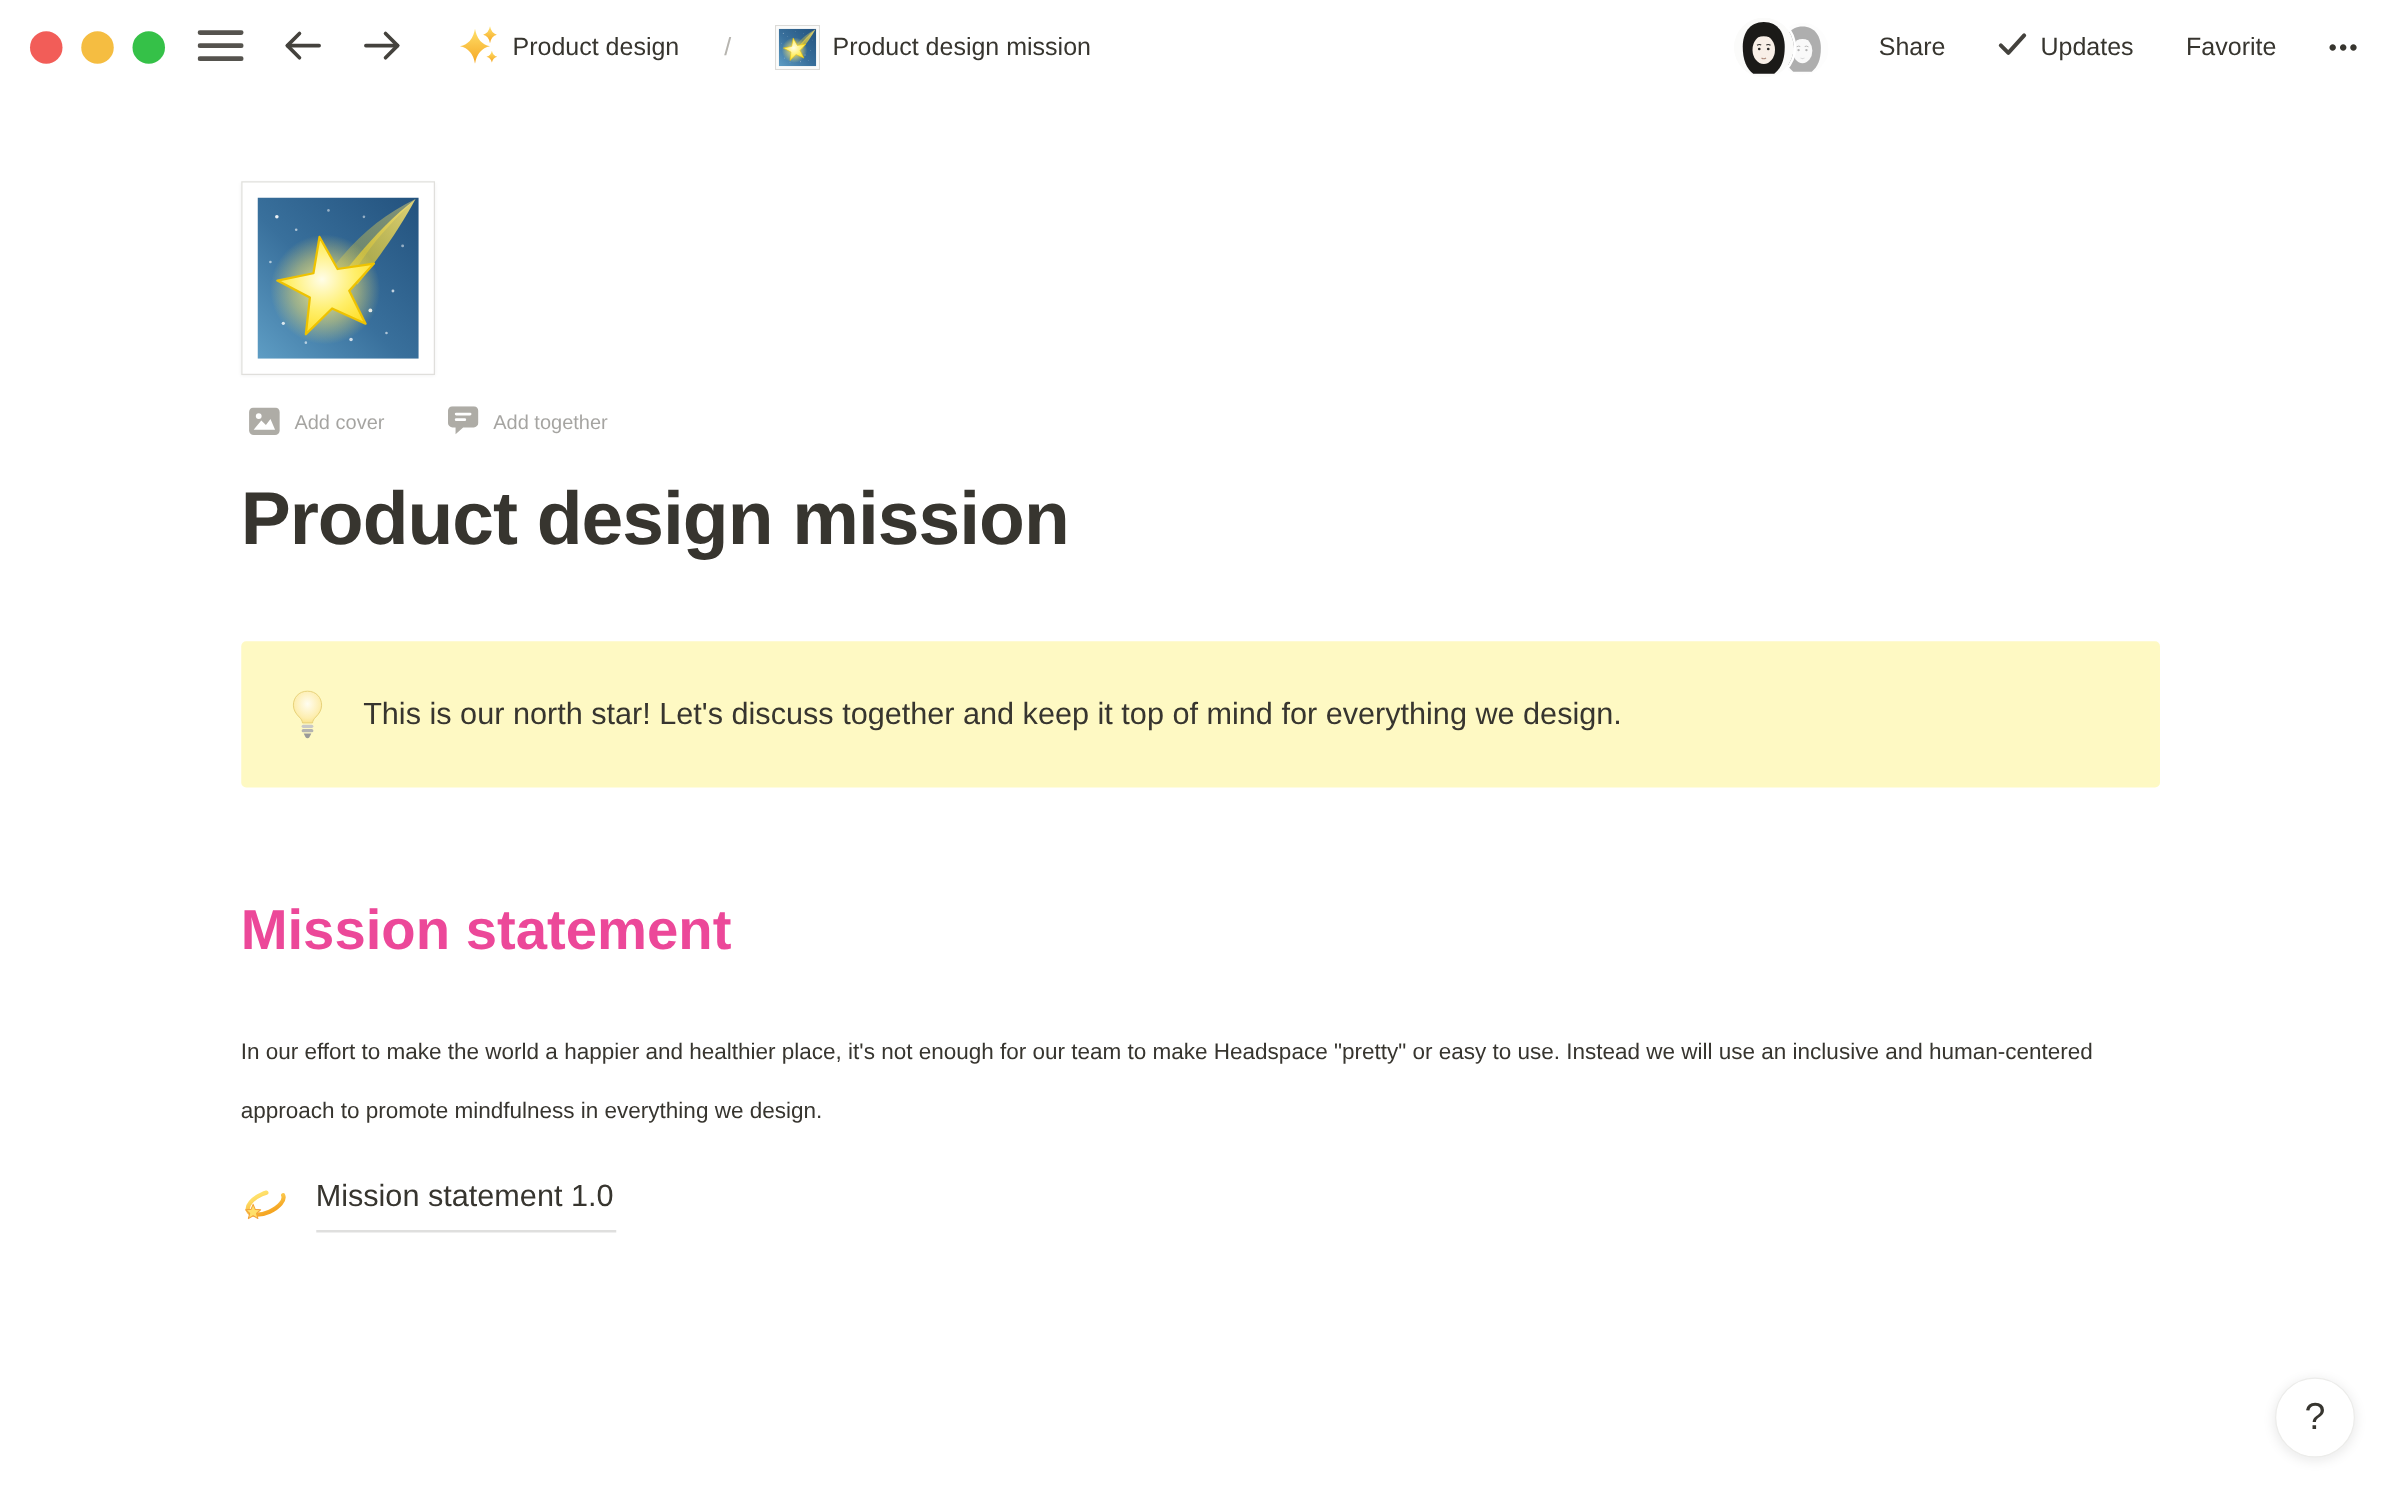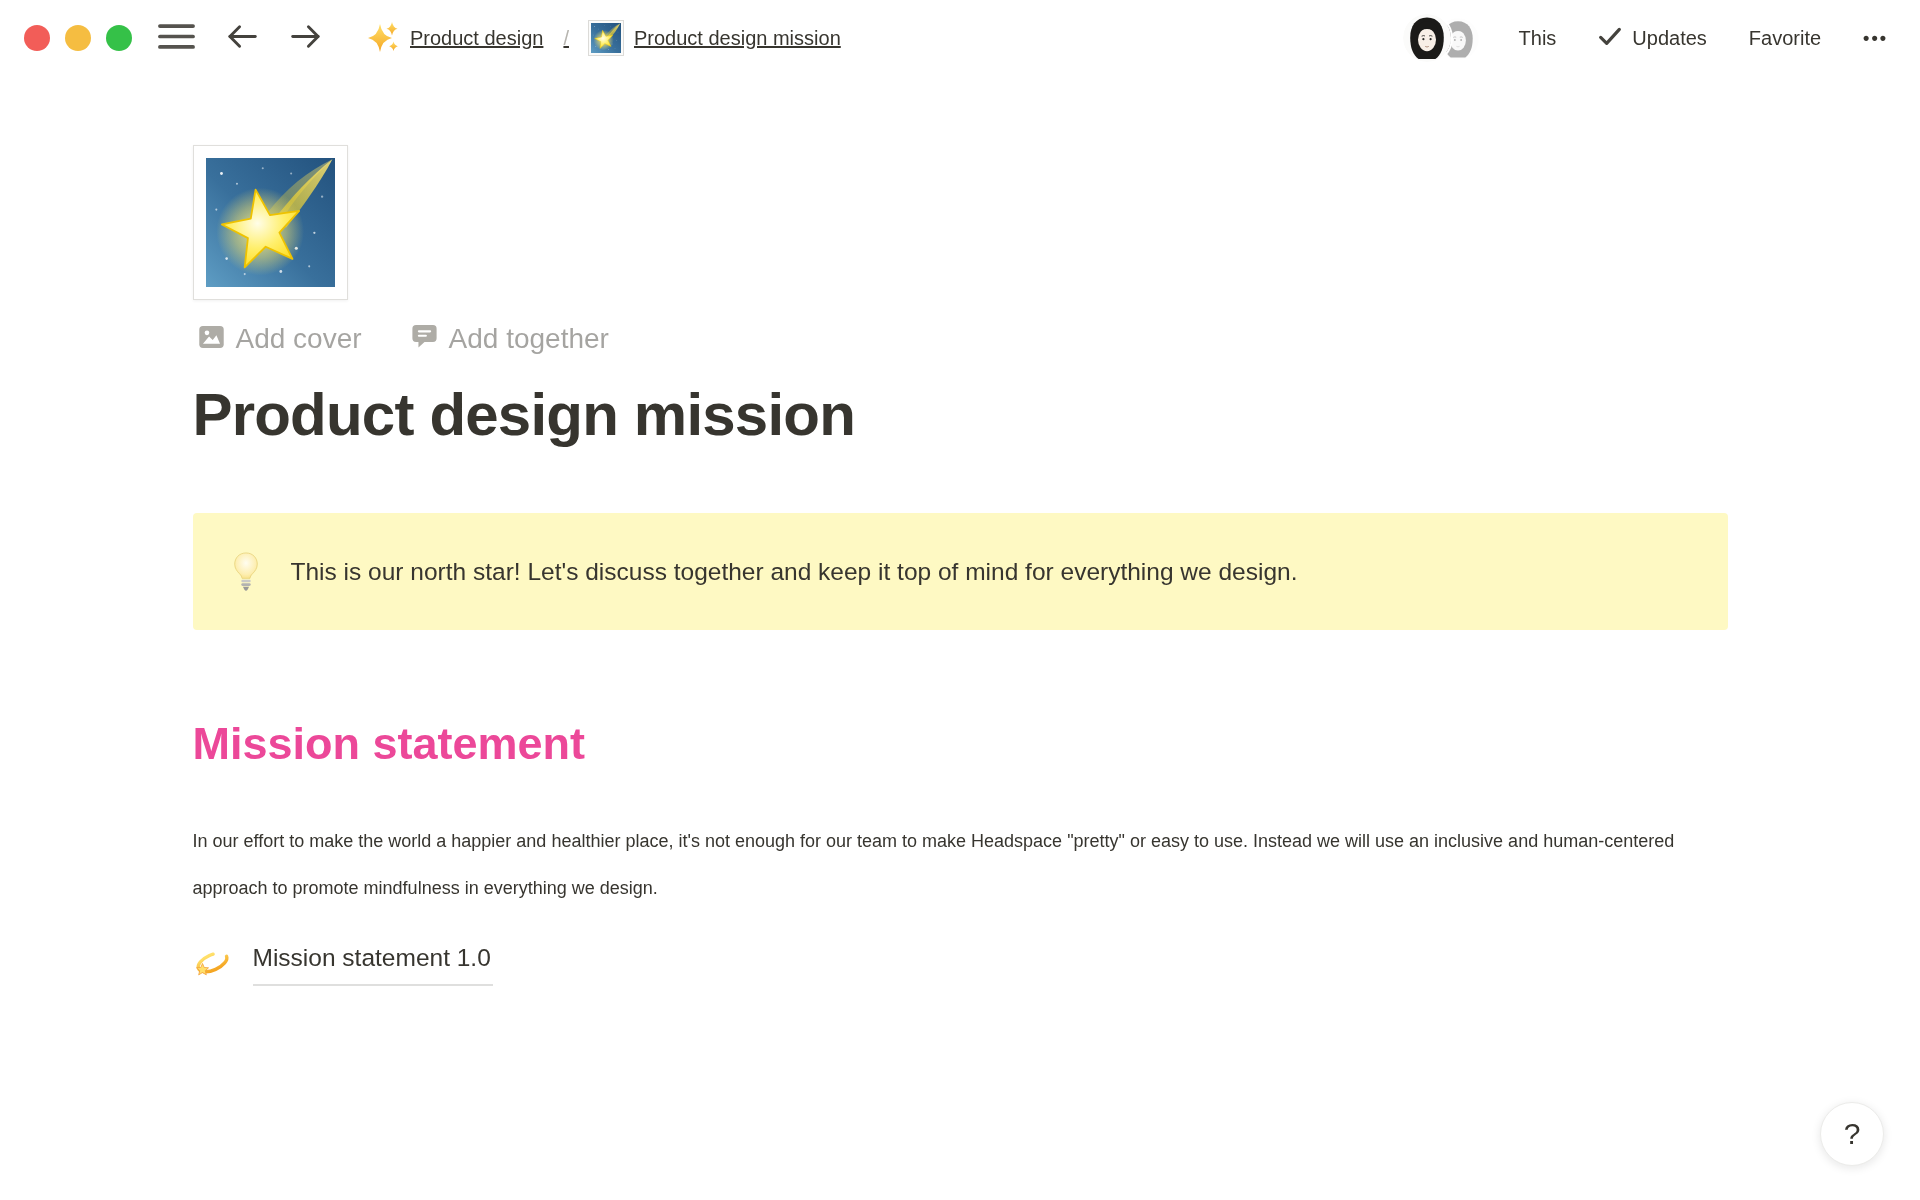--- a/index.html
+++ b/index.html
@@ -13,40 +13,40 @@
   
   .topbar{height:76px;display:flex;align-items:center;padding:0 28px 0 24px;background:#fff;}
   .traffic{display:flex;align-items:center;gap:15px;}
   .tl{width:26px;height:26px;border-radius:50%;display:inline-block;cursor:default;}
   .tl.red{background:#f25d58;}
   .tl.yellow{background:#f5bd41;}
   .tl.green{background:#35c148;}
   .icon-btn{background:none;border:none;padding:4px;margin:0;cursor:pointer;display:flex;align-items:center;justify-content:center;}
   .hamburger{margin-left:22px;}
   .nav-arrow{margin-left:22px;}
-  .crumbs{display:flex;align-items:center;margin-left:34px;font-size:20px;gap:12px;text-decoration:underline;}
+  .crumbs{display:flex;align-items:center;margin-left:34px;font-size:20px;gap:28px;}
   .crumb{display:flex;align-items:center;gap:11px;cursor:pointer;padding:4px 6px;border-radius:4px;}
   .crumb-sep{color:#b6b4af;font-size:20px;padding:0 2px;}
   .thumb-frame{width:30px;height:30px;background:#fff;border:2px solid #fbfbfa;box-shadow:0 0 0 1px #dcdbd8;display:flex;}
   .thumb-frame svg{width:100%;height:100%;}
   .tb-right{margin-left:auto;display:flex;align-items:center;gap:34px;font-size:20px;}
   .avatars{position:relative;width:86px;height:48px;}
   .avatar{position:absolute;border-radius:50%;overflow:hidden;}
   .avatar svg{display:block;width:100%;height:100%;}
   .avatar.back{width:42px;height:42px;right:2px;top:4px;opacity:0.35;filter:grayscale(1);}
   .avatar.front{width:48px;height:48px;left:8px;top:0;box-shadow:0 0 0 2px #fff;}
   .tb-action{background:none;border:none;font-family:inherit;font-size:20px;color:#37352f;cursor:pointer;display:flex;align-items:center;gap:10px;padding:6px 4px;border-radius:4px;}
   .more-dots{letter-spacing:2px;font-weight:700;font-size:18px;color:#37352f;}
 
   
   .content{width:1535px;margin:0 auto;position:relative;}
   .page-icon-frame{margin-top:69px;width:129px;height:129px;padding:12px;background:#fff;border:1px solid #e0dfdc;box-shadow:0 1px 3px rgba(0,0,0,0.06);cursor:pointer;}
   .page-icon-frame svg{width:129px;height:129px;display:block;}
   .meta-row{margin-top:21px;display:flex;align-items:center;gap:38px;height:36px;}
-  .meta-item{display:flex;align-items:center;gap:12px;background:none;border:none;font-family:inherit;font-size:28px;color:rgba(55,53,47,0.45);cursor:pointer;padding:4px 6px;border-radius:4px;}
+  .meta-item{display:flex;align-items:center;gap:12px;background:none;border:none;font-family:inherit;font-size:16px;color:rgba(55,53,47,0.45);cursor:pointer;padding:4px 6px;border-radius:4px;}
   .page-title{margin-top:20px;font-size:60px;line-height:1.25;font-weight:700;letter-spacing:-0.8px;color:#37352f;cursor:text;}
 
   .callout{margin-top:61px;height:117px;background:#fef9c3;border-radius:4px;display:flex;align-items:center;padding:0 40px;gap:32px;cursor:text;}
   .callout-icon{flex:0 0 auto;display:flex;}
   .callout-text{font-size:24.5px;color:#37352f;}
 
   .h2{margin-top:86px;font-size:45px;line-height:1.25;font-weight:700;color:#ec4899;cursor:text;}
   .body-text{margin-top:46px;font-size:18px;line-height:47px;color:#37352f;max-width:1535px;cursor:text;}
   .h3{margin-top:48px;font-size:33px;line-height:1.25;font-weight:700;color:#37352f;cursor:text;}
 
@@ -199,21 +199,21 @@
               <use href="#avatar-art"></use>
             </svg>
         </span>
         <span class="avatar front">
           <svg viewBox="0 0 40 40">
               <use href="#avatar-art"></use>
             </svg>
         </span>
       </div>
       <button class="tb-action">
-        <span>This</span>
+        <span>Share</span>
       </button>
       <button class="tb-action">
         <span>
           <svg width="24" height="20" viewBox="0 0 18 15" fill="none" stroke="#44423d" stroke-width="2.4" stroke-linecap="round" stroke-linejoin="round">
               <polyline points="2,8.5 6.5,13 16,2.5"></polyline>
             </svg>
         </span>
         <span>Updates</span>
       </button>
       <button class="tb-action">

